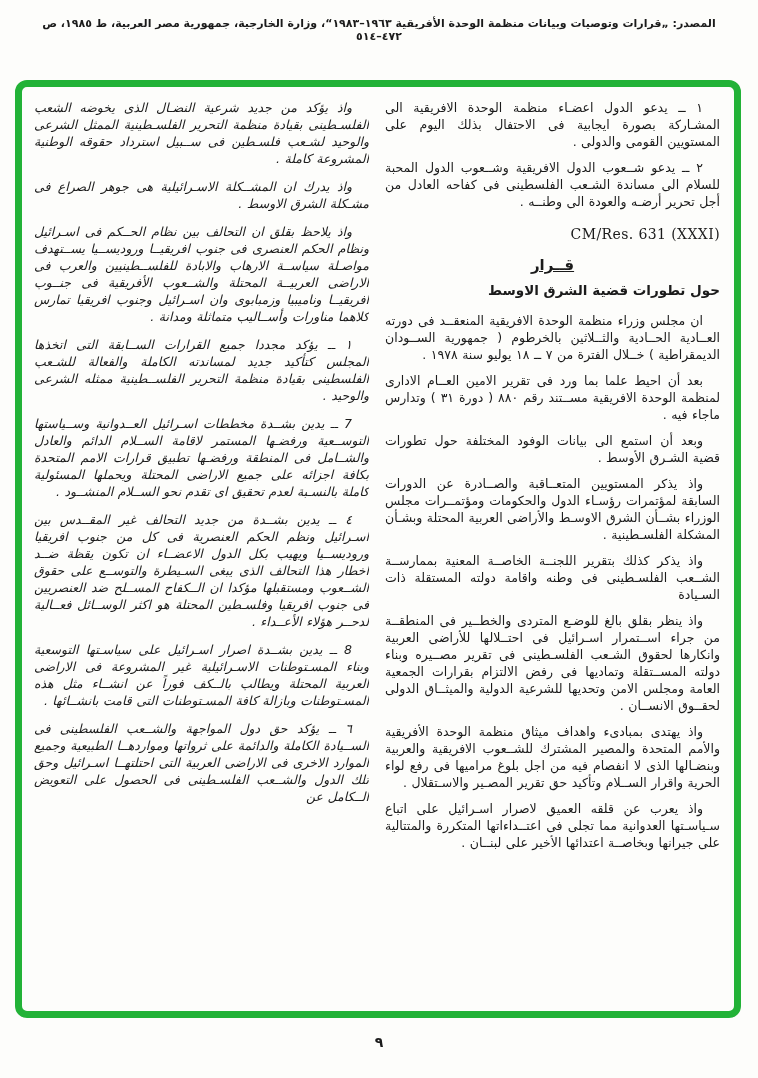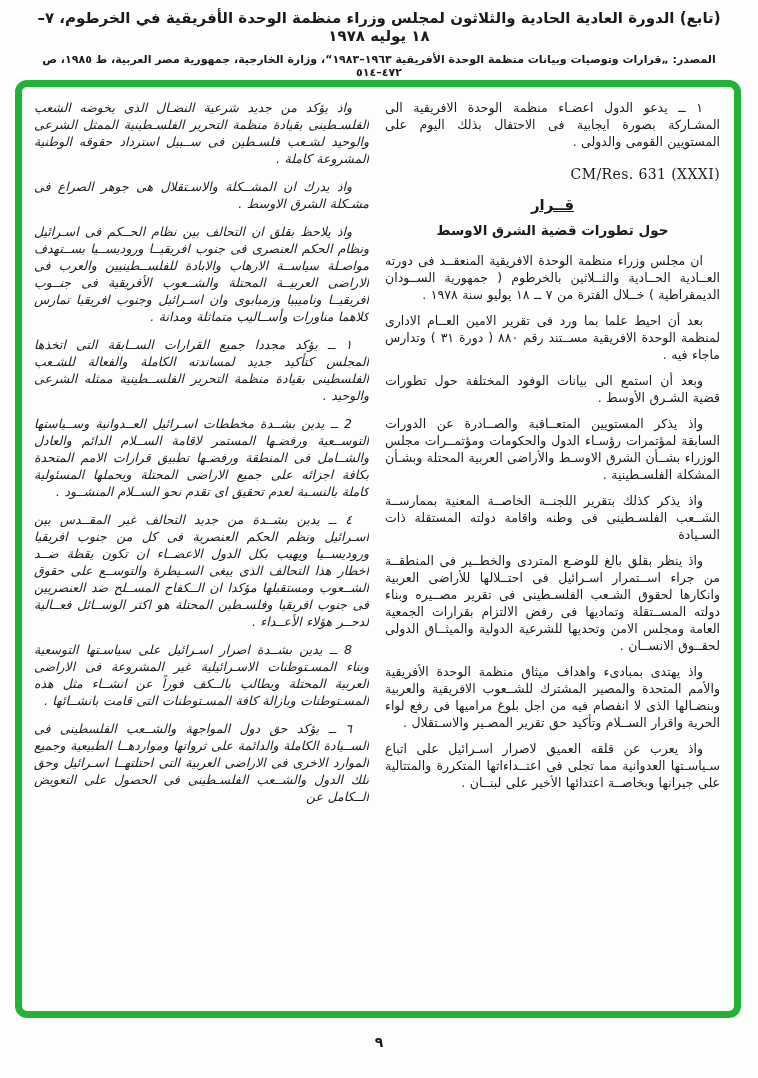--- a/index.html
+++ b/index.html
@@ -78,21 +78,20 @@
     margin: 16px 0 14px 0;
   }
   .res-heading {
     text-align: center;
     font-size: 15px;
     font-weight: bold;
     margin: 6px 0 8px 0;
     text-decoration: underline;
   }
   .res-subheading {
-    text-align: center;
     font-size: 13.5px;
     font-weight: bold;
     margin: 0 0 14px 0;
   }
   
   .page-footer {
     position: absolute;
     left: 0;
     right: 0;
     top: 1032px;
@@ -102,48 +101,48 @@
     font-size: 14px;
     font-weight: bold;
   }
 </style>
 </head>
 <body>
 
 <div class="page">
 
   <header class="page-header">
-    <div class="header-title">(تابع) الدورة العادية الحادية والثلاثون لمجلس وزراء منظمة الوحدة الأفريقية في الخرطوم، ٧–١٨ يوليه ١٩٧٨</div>
     <div class="header-source">المصدر: „قرارات وتوصيات وبيانات منظمة الوحدة الأفريقية ١٩٦٣–١٩٨٣“، وزارة الخارجية، جمهورية مصر العربية، ط ١٩٨٥، ص ٤٧٢–٥١٤</div>
   </header>
 
   <main class="doc-frame" style="border-color: rgb(34, 178, 55);">
     <div class="columns">
 
       <section class="col col-right">
         <p class="body-par">١ ــ يدعو الدول اعضـاء منظمة الوحدة الافريقية الى المشـاركة بصورة ايجابية فى الاحتفال بذلك اليوم على المستويين القومى والدولى .</p>
+        <p class="body-par">٢ ــ يدعو شــعوب الدول الافريقية وشــعوب الدول المحبة للسلام الى مساندة الشـعب الفلسطينى فى كفاحه العادل من أجل تحرير أرضـه والعودة الى وطنــه .</p>
         <div class="res-ref">CM/Res. 631 (XXXI)</div>
         <h2 class="res-heading">قــرار</h2>
         <h3 class="res-subheading">حول تطورات قضية الشرق الاوسط</h3>
         <p class="body-par">ان مجلس وزراء منظمة الوحدة الافريقية المنعقــد فى دورته العــادية الحــادية والثــلاثين بالخرطوم ( جمهورية الســودان الديمقراطية ) خــلال الفترة من ٧ ــ ١٨ يوليو سنة ١٩٧٨ .</p>
         <p class="body-par">بعد أن احيط علما بما ورد فى تقرير الامين العــام الادارى لمنظمة الوحدة الافريقية مســتند رقم ٨٨٠ ( دورة ٣١ ) وتدارس ماجاء فيه .</p>
         <p class="body-par">وبعد أن استمع الى بيانات الوفود المختلفة حول تطورات قضية الشـرق الأوسط .</p>
         <p class="body-par">واذ يذكر المستويين المتعــاقبة والصــادرة عن الدورات السابقة لمؤتمرات رؤسـاء الدول والحكومات ومؤتمــرات مجلس الوزراء بشــأن الشرق الاوسـط والأراضى العربية المحتلة وبشـأن المشكلة الفلسـطينية .</p>
         <p class="body-par">واذ يذكر كذلك بتقرير اللجنــة الخاصــة المعنية بممارســة الشــعب الفلسـطينى فى وطنه واقامة دولته المستقلة ذات السـيادة</p>
         <p class="body-par">واذ ينظر بقلق بالغ للوضـع المتردى والخطــير فى المنطقــة من جراء اســتمرار اسـرائيل فى احتــلالها للأراضى العربية وانكارها لحقوق الشـعب الفلسـطينى فى تقرير مصــيره وبناء دولته المســتقلة وتماديها فى رفض الالتزام بقرارات الجمعية العامة ومجلس الامن وتحديها للشرعية الدولية والميثــاق الدولى لحقــوق الانســان .</p>
         <p class="body-par">واذ يهتدى بمبادىء واهداف ميثاق منظمة الوحدة الأفريقية والأمم المتحدة والمصير المشترك للشــعوب الافريقية والعربية وبنضـالها الذى لا انفصام فيه من اجل بلوغ مراميها فى رفع لواء الحرية واقرار الســلام وتأكيد حق تقرير المصـير والاسـتقلال .</p>
         <p class="body-par">واذ يعرب عن قلقه العميق لاصرار اسـرائيل على اتباع سـياسـتها العدوانية مما تجلى فى اعتــداءاتها المتكررة والمتتالية على جيرانها وبخاصــة اعتدائها الأخير على لبنــان .</p>
       </section>
 
       <section class="col col-left">
         <p class="body-par">واذ يؤكد من جديد شرعية النضـال الذى يخوضه الشعب الفلسـطينى بقيادة منظمة التحرير الفلسـطينية الممثل الشرعى والوحيد لشـعب فلسـطين فى ســبيل استرداد حقوقه الوطنية المشروعة كاملة .</p>
-        <p class="body-par">واذ يدرك ان المشــكلة والاسـتقلال هى جوهر الصراع فى مشـكلة الشرق الاوسط .</p>
+        <p class="body-par">واذ يدرك ان المشــكلة الاسـرائيلية هى جوهر الصراع فى مشـكلة الشرق الاوسط .</p>
         <p class="body-par">واذ يلاحظ بقلق ان التحالف بين نظام الحــكم فى اسـرائيل ونظام الحكم العنصرى فى جنوب افريقيــا وروديســيا يســتهدف مواصـلة سياســة الارهاب والابادة للفلســطينيين والعرب فى الاراضى العربيــة المحتلة والشــعوب الأفريقية فى جنــوب افريقيــا وناميبيا وزمبابوى وان اسـرائيل وجنوب افريقيا تمارس كلاهما مناورات وأســاليب متماثلة ومدانة .</p>
         <p class="body-par">١ ــ يؤكد مجددا جميع القرارات الســابقة التى اتخذها المجلس كتأكيد جديد لمساندته الكاملة والفعالة للشـعب الفلسطينى بقيادة منظمة التحرير الفلســطينية ممثله الشرعى والوحيد .</p>
-        <p class="body-par">2 ــ يدين بشــدة مخططات اسـرائيل العــدوانية وســياستها التوســعية ورفضـها المستمر لاقامة الســلام الدائم والعادل والشــامل فى المنطقة ورفضـها تطبيق قرارات الامم المتحدة بكافة اجزائه على جميع الاراضى المحتلة ويحملها المسئولية كاملة بالنسـبة لعدم تحقيق اى تقدم نحو الســلام المنشــود .</p>
+        <p class="body-par">7 ــ يدين بشــدة مخططات اسـرائيل العــدوانية وســياستها التوســعية ورفضـها المستمر لاقامة الســلام الدائم والعادل والشــامل فى المنطقة ورفضـها تطبيق قرارات الامم المتحدة بكافة اجزائه على جميع الاراضى المحتلة ويحملها المسئولية كاملة بالنسـبة لعدم تحقيق اى تقدم نحو الســلام المنشــود .</p>
         <p class="body-par">٤ ــ يدين بشــدة من جديد التحالف غير المقــدس بين اسـرائيل ونظم الحكم العنصرية فى كل من جنوب افريقيا وروديســيا ويهيب بكل الدول الاعضــاء ان تكون يقظة ضــد اخطار هذا التحالف الذى يبغى السـيطرة والتوســع على حقوق الشــعوب ومستقبلها مؤكدا ان الــكفاح المســلح ضد العنصريين فى جنوب افريقيا وفلسـطين المحتلة هو اكثر الوســائل فعــالية لدحــر هؤلاء الأعــداء .</p>
         <p class="body-par">8 ــ يدين بشــدة اصرار اسـرائيل على سياسـتها التوسعية وبناء المسـتوطنات الاسـرائيلية غير المشروعة فى الاراضى العربية المحتلة ويطالب بالــكف فوراً عن انشــاء مثل هذه المسـتوطنات وبازالة كافة المسـتوطنات التى قامت بانشــائها .</p>
         <p class="body-par">٦ ــ يؤكد حق دول المواجهة والشــعب الفلسطينى فى الســيادة الكاملة والدائمة على ثرواتها ومواردهــا الطبيعية وجميع الموارد الاخرى فى الاراضى العربية التى احتلتهــا اسـرائيل وحق تلك الدول والشــعب الفلسـطينى فى الحصول على التعويض الــكامل عن</p>
       </section>
 
     </div>
   </main>
 
   <footer class="page-footer">
     <span class="page-number">٩</span>

